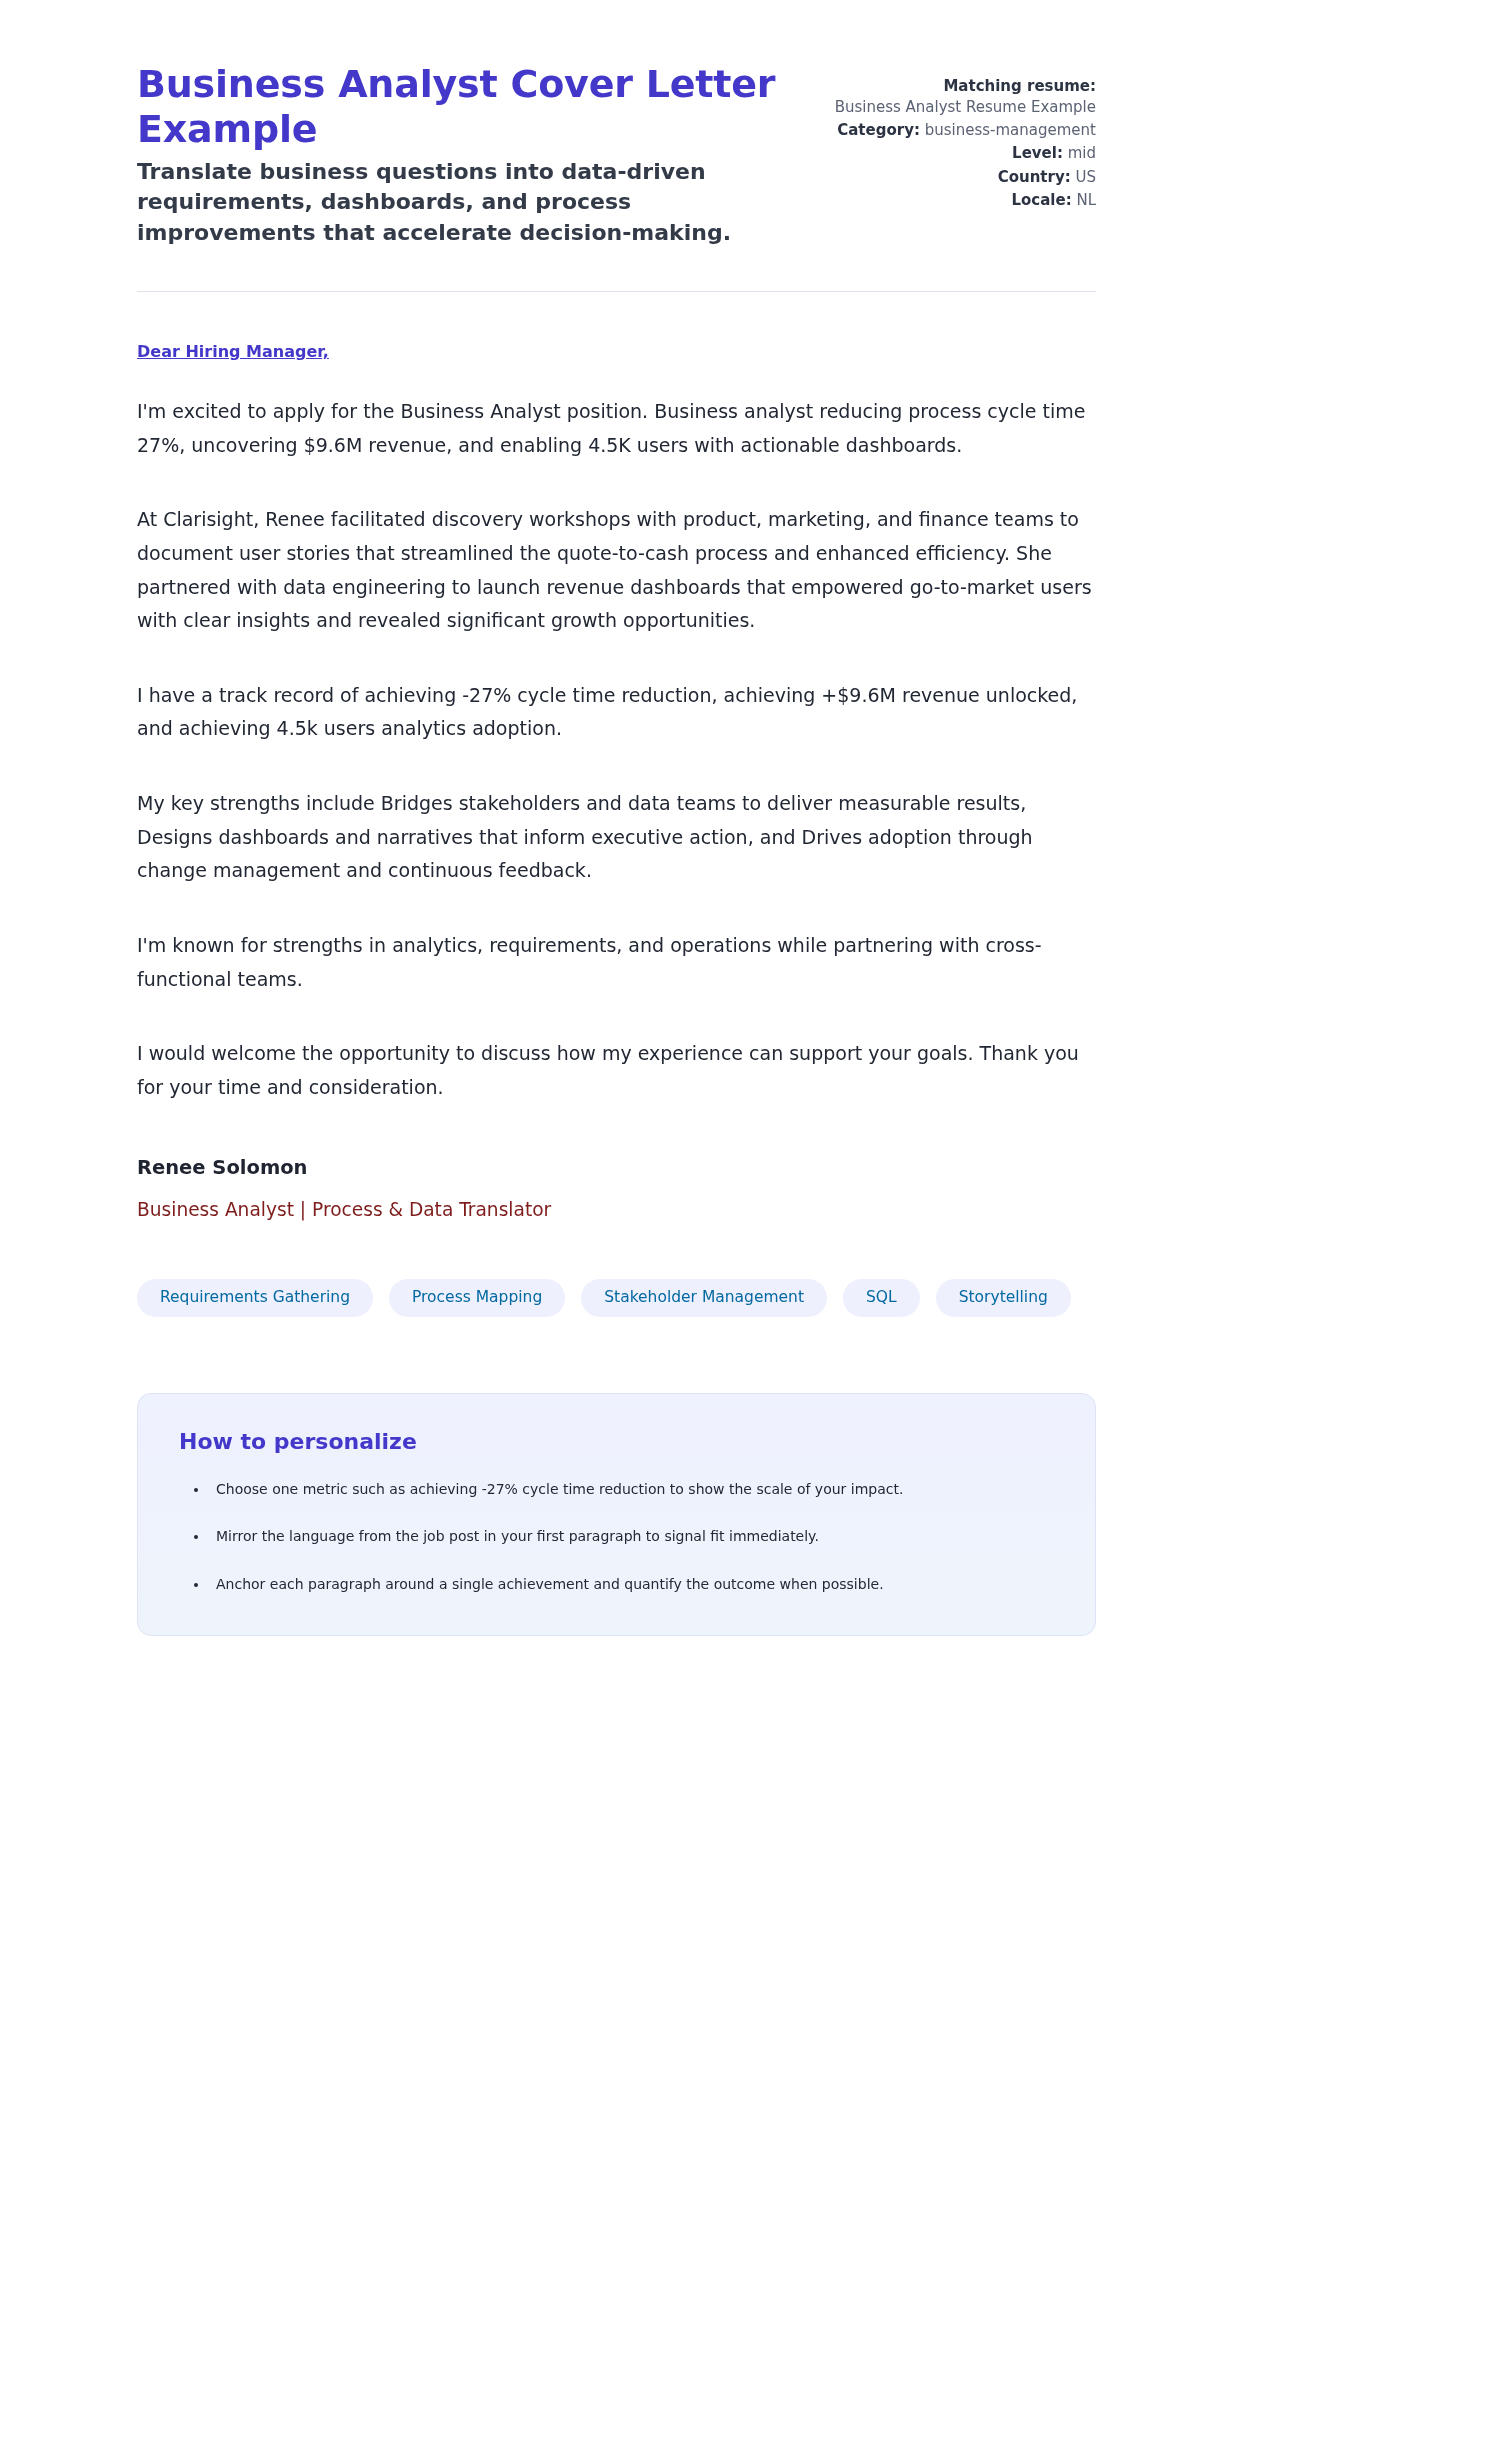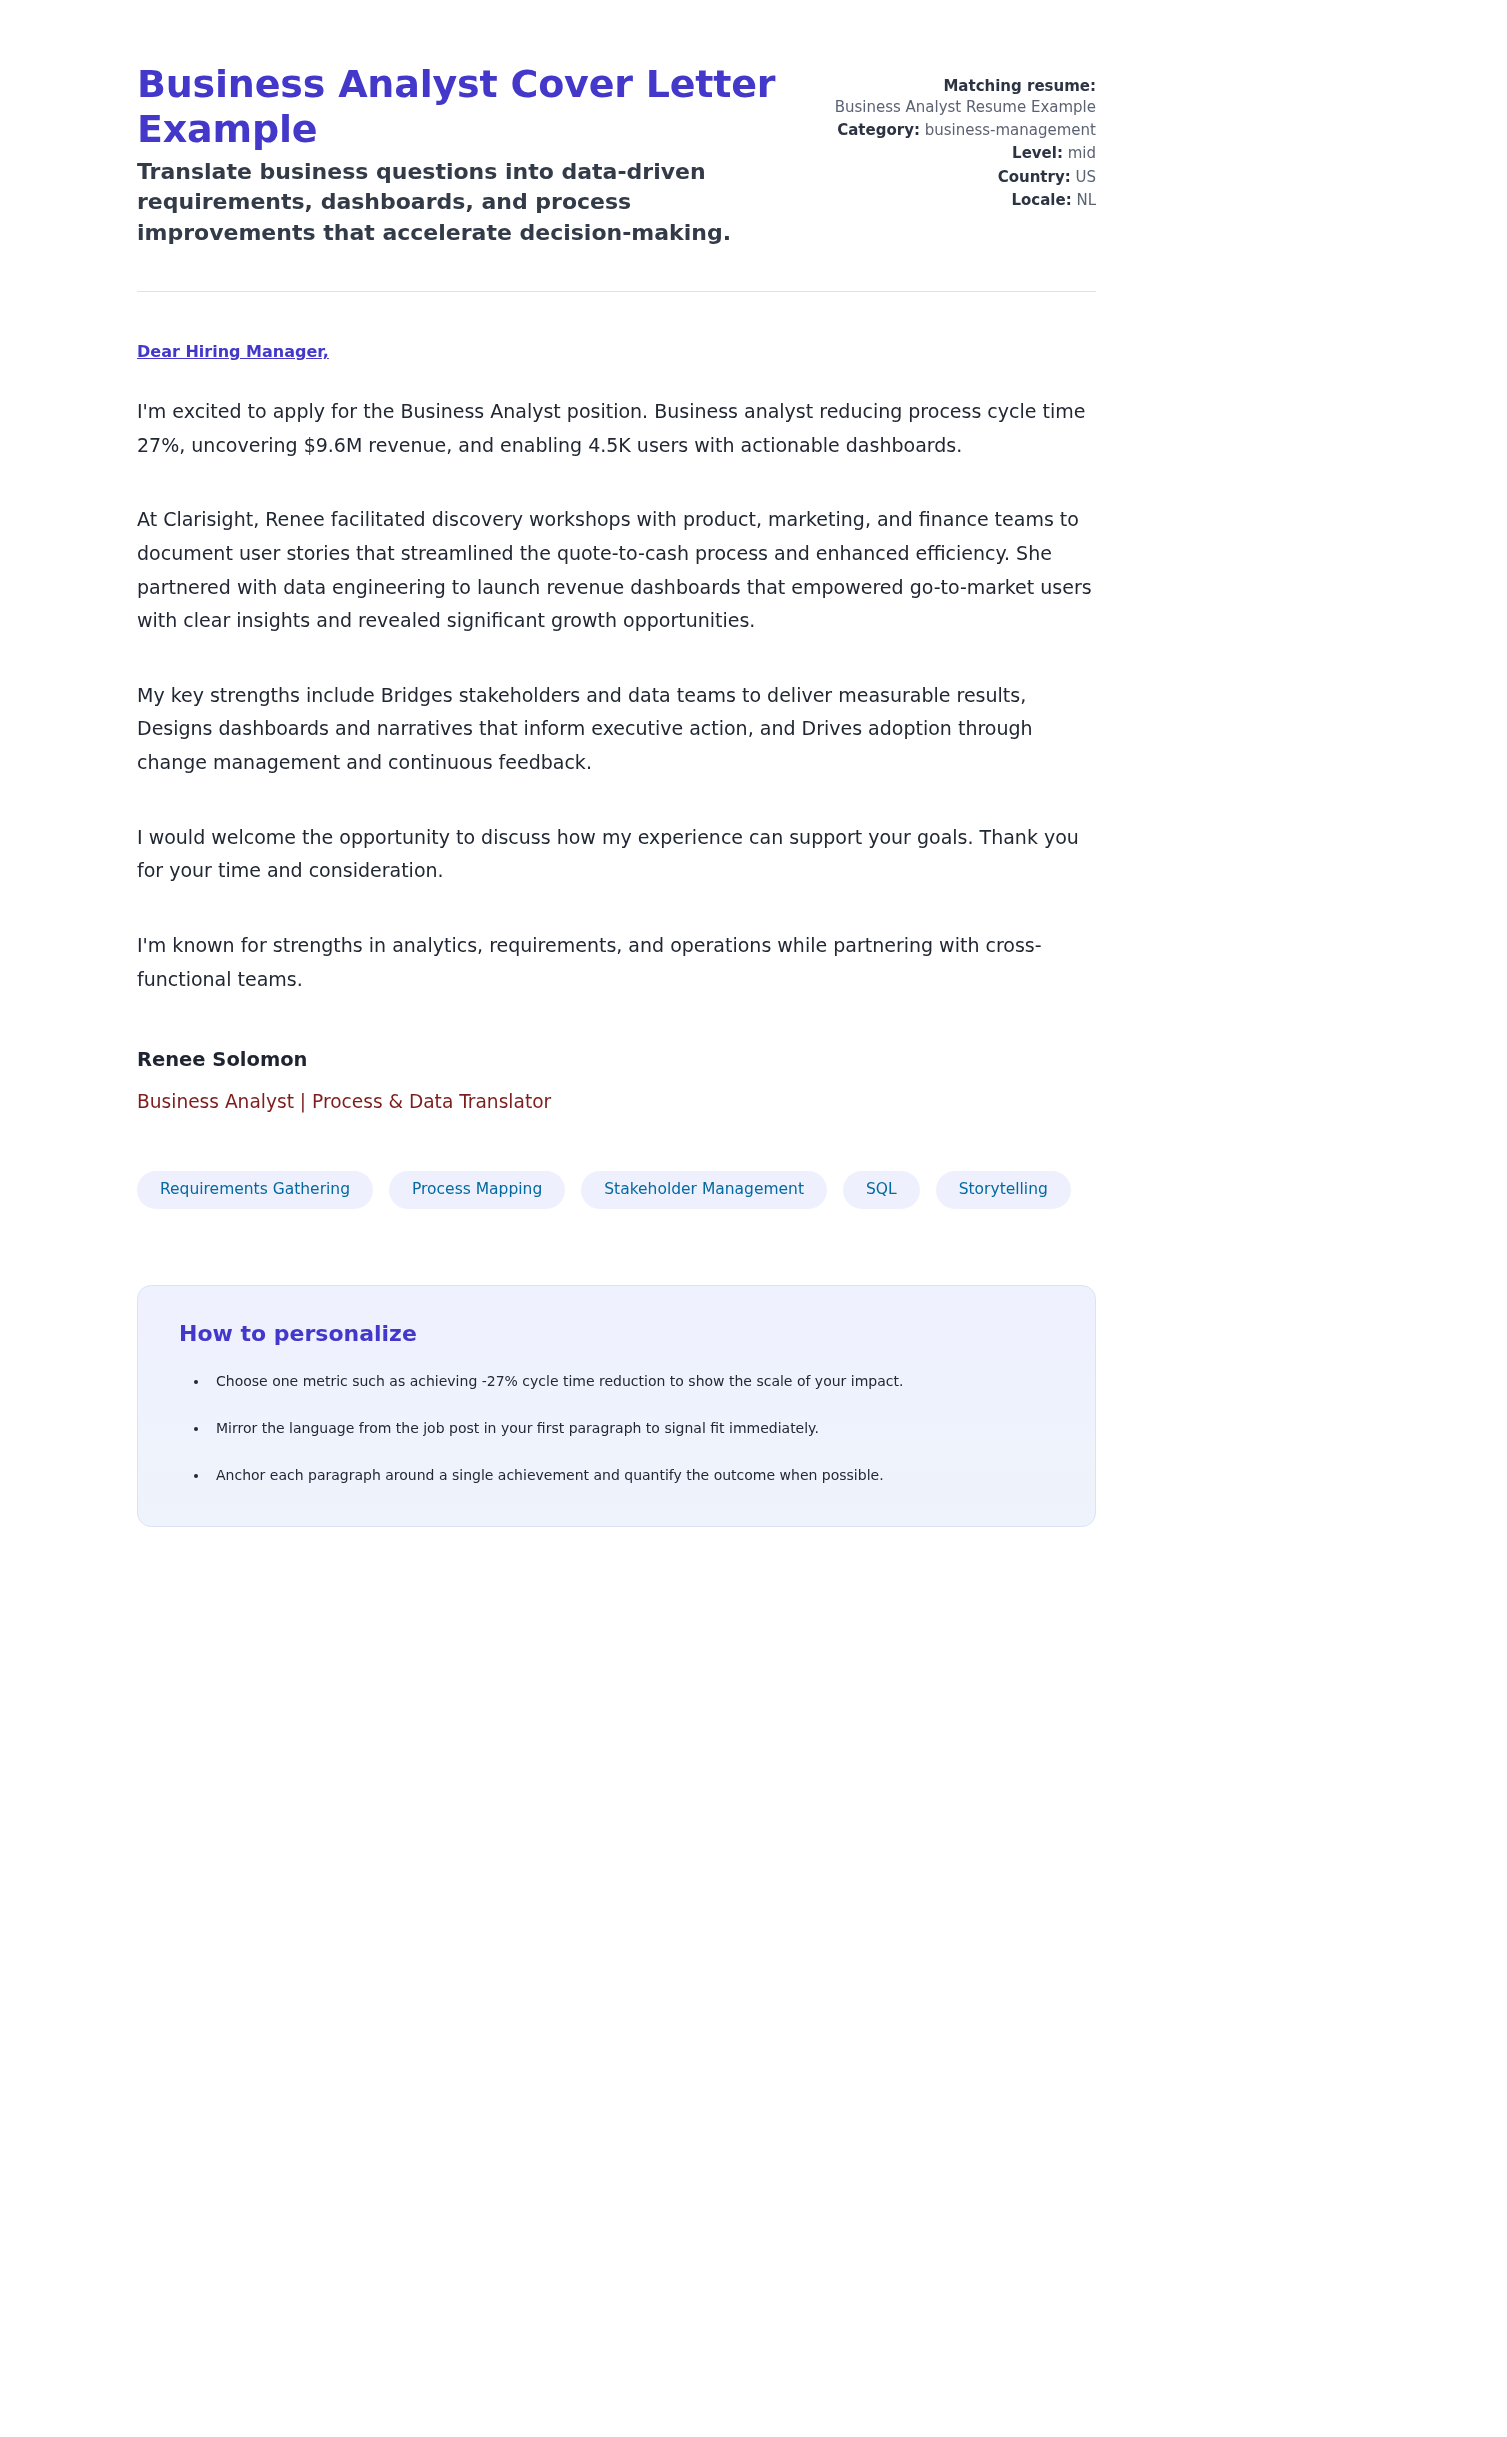--- a/index.html
+++ b/index.html
@@ -186,23 +186,24 @@
     </div>
   </div>
 
   <hr class="divider">
 
   <div class="letter">
     <p class="salutation">Dear Hiring Manager,</p>
 
     <p class="body-para">I'm excited to apply for the Business Analyst position. Business analyst reducing process cycle time 27%, uncovering $9.6M revenue, and enabling 4.5K users with actionable dashboards.</p>
     <p class="body-para">At Clarisight, Renee facilitated discovery workshops with product, marketing, and finance teams to document user stories that streamlined the quote-to-cash process and enhanced efficiency. She partnered with data engineering to launch revenue dashboards that empowered go-to-market users with clear insights and revealed significant growth opportunities.</p>
+    <p class="body-para">I have a track record of achieving -27% cycle time reduction, achieving +$9.6M revenue unlocked, and achieving 4.5k users analytics adoption.</p>
     <p class="body-para">My key strengths include Bridges stakeholders and data teams to deliver measurable results, Designs dashboards and narratives that inform executive action, and Drives adoption through change management and continuous feedback.</p>
+    <p class="body-para">I'm known for strengths in analytics, requirements, and operations while partnering with cross-functional teams.</p>
     <p class="body-para">I would welcome the opportunity to discuss how my experience can support your goals. Thank you for your time and consideration.</p>
-    <p class="body-para">I'm known for strengths in analytics, requirements, and operations while partnering with cross-functional teams.</p>
 
     <div class="signature">
       <p class="sig-name">Renee Solomon</p>
       <p class="sig-role">Business Analyst | Process &amp; Data Translator</p>
     </div>
   </div>
 
   <div class="tags">
     <span class="tag">Requirements Gathering</span>
     <span class="tag">Process Mapping</span>

